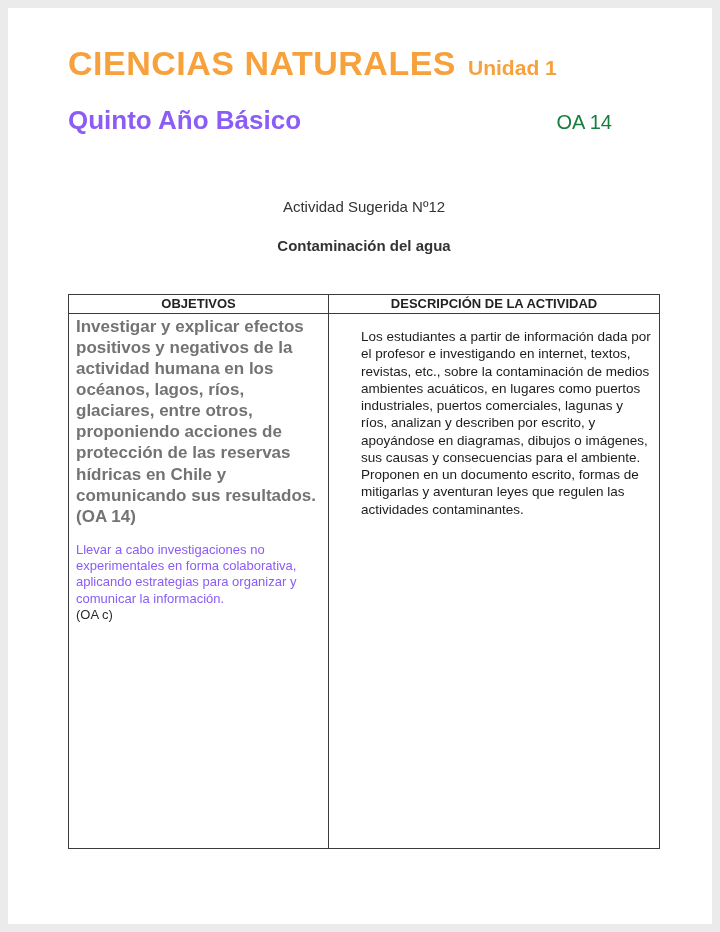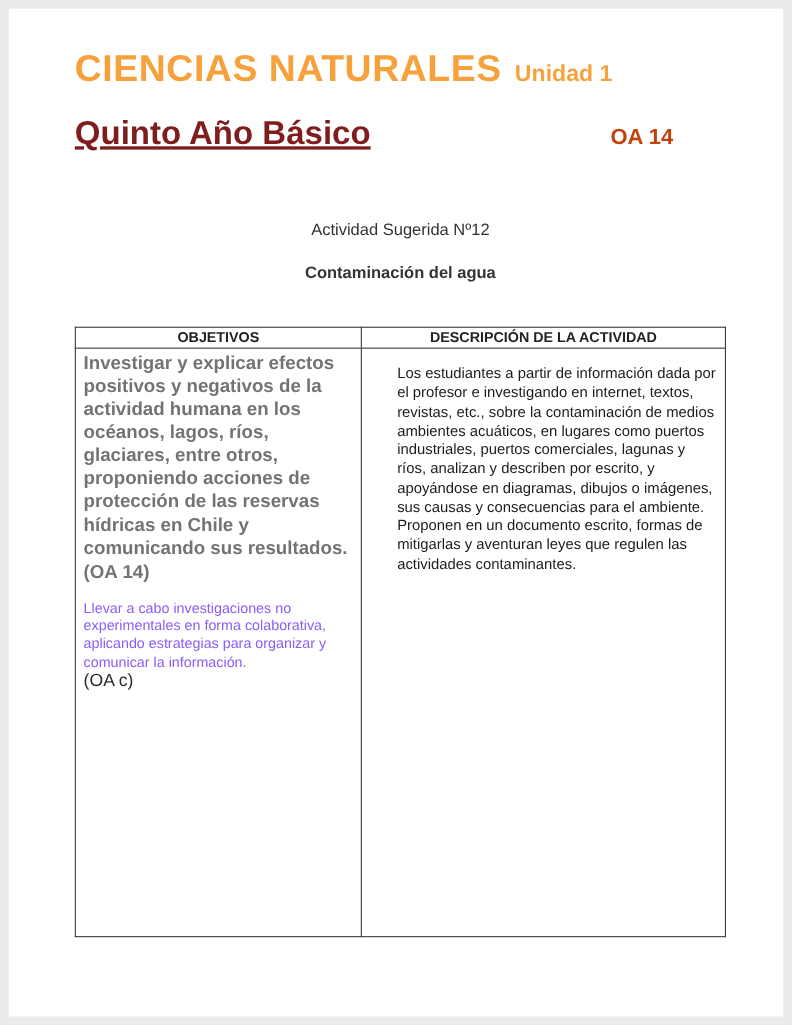--- a/index.html
+++ b/index.html
@@ -40,29 +40,28 @@
     color: #F7A13C;
   }
   .grade-row {
     display: flex;
     align-items: baseline;
     justify-content: space-between;
     margin-top: 22px;
     padding-right: 48px;
   }
   .grade {
-    font-size: 30px;
+    font-size: 26px;
     font-weight: bold;
-    color: #7f1d1d;
-    text-decoration: underline;
+    color: #8b5cf6;
   }
   .oa-code {
     font-size: 20px;
-    font-weight: bold;
-    color: #c2410c;
+    font-weight: normal;
+    color: #15803d;
   }
   
   .activity-heading {
     margin-top: 62px;
     text-align: center;
     font-size: 15px;
     font-weight: normal;
     color: #333333;
   }
   .activity-topic {
@@ -108,21 +107,21 @@
     line-height: 1.24;
   }
   .obj-secondary {
     margin-top: 15px;
     font-size: 13px;
     font-weight: normal;
     color: #8b5cf6;
     line-height: 1.25;
   }
   .obj-secondary-code {
-    font-size: 16px;
+    font-size: 13px;
     font-weight: normal;
     color: #2a2a2a;
     line-height: 1.25;
   }
   .desc-text {
     font-size: 13.5px;
     font-weight: normal;
     color: #1c1c1c;
     line-height: 1.28;
     margin-left: 24px;

